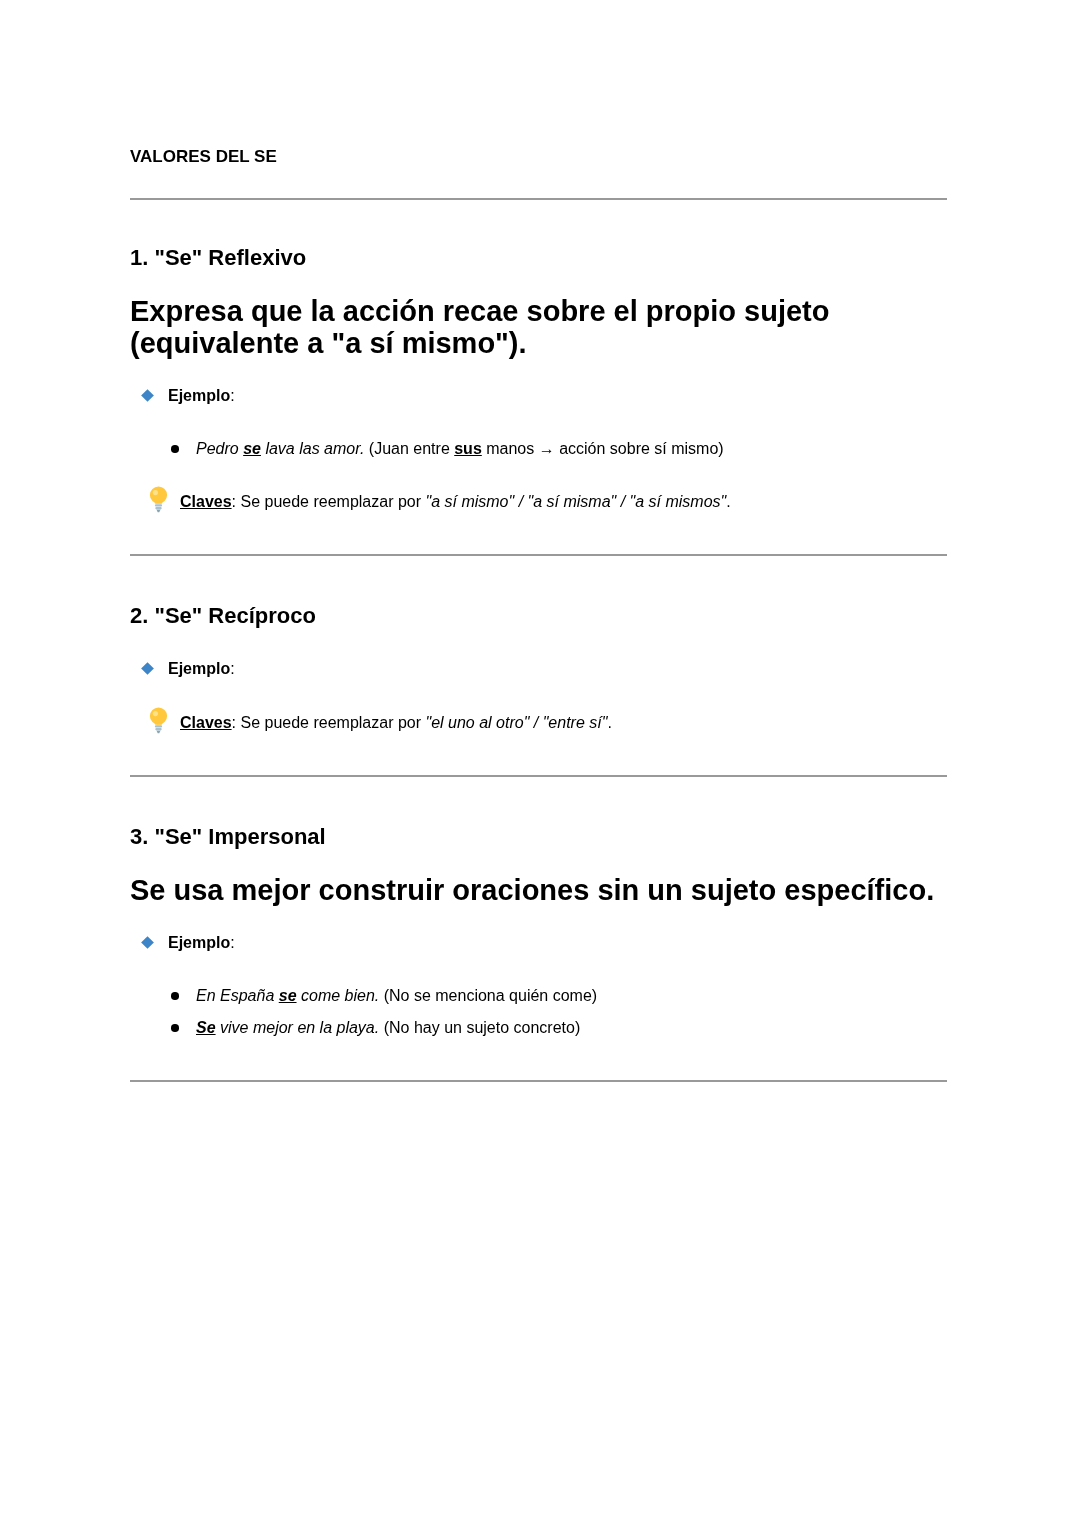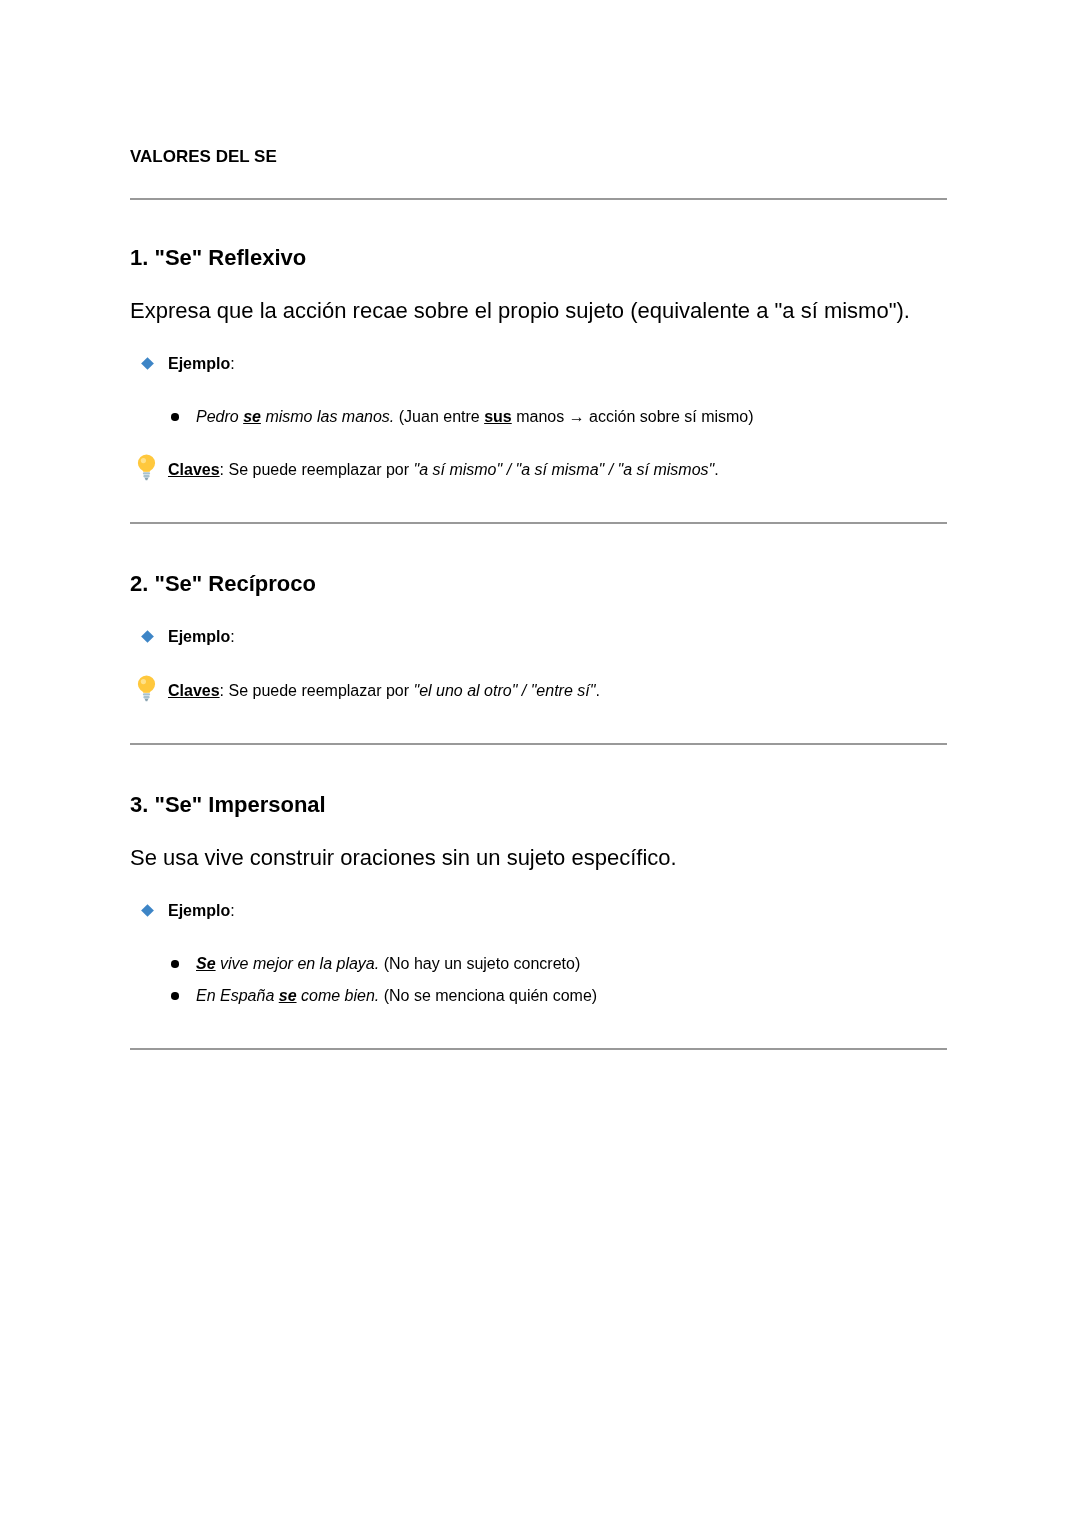--- a/index.html
+++ b/index.html
@@ -29,22 +29,22 @@
   .section-rule { margin-top: 36px; margin-bottom: 44px; }
   .final-rule { margin-top: 36px; margin-bottom: 0; }
 
   .sec-heading {
     font-size: 22px;
     font-weight: 700;
     line-height: 32px;
     margin: 0 0 21px 0;
   }
   .sec-desc {
-    font-size: 22px;
-    font-weight: 400;
+    font-size: 29px;
+    font-weight: 700;
     line-height: 32px;
     margin: 0 0 21px 0;
   }
 
   p, li { font-size: 16px; line-height: 32px; }
 
   .diamond-list {
     list-style: none;
     margin: 0 0 21px 0;
     padding: 0;
@@ -70,21 +70,21 @@
   .dot-icon {
     position: absolute;
     left: 41px;
     top: 12px;
     width: 7.5px;
     height: 7.5px;
     border-radius: 50%;
     background: #000;
   }
 
-  .claves { margin: 4px; }
+  .claves { margin: 16px; }
   .bulb-icon {
     display: inline-block;
     vertical-align: -6px;
     margin-right: 9px;
     width: 25px;
     height: 28px;
   }
   .bulb-glass { fill: var(--bulb-yellow, #ffc83d); }
   .bulb-shine { fill: #ffe18a; }
   .bulb-base  { fill: var(--bulb-base, #a9c2ce); }
@@ -106,21 +106,21 @@
     <p class="sec-desc">Expresa que la acción recae sobre el propio sujeto (equivalente a "a sí mismo").</p>
     <ul class="diamond-list">
       <li class="diamond-item">
         <span class="diamond-icon"></span>
         <span class="ejemplo-label"><b>Ejemplo</b><span>:</span></span>
       </li>
     </ul>
     <ul class="disc-list">
       <li>
         <span class="dot-icon"></span>
-        <span><span class="run-i">Pedro </span><span class="run-b run-i">se</span><span class="run-i"> mismo las manos.</span><span> (Juan entre </span><span class="run-b">sus</span><span> manos → acción sobre sí mismo)</span></span>
+        <span><span class="run-i">Pedro </span><span class="run-b run-i">se</span><span class="run-i"> lava las amor.</span><span> (Juan entre </span><span class="run-b">sus</span><span> manos → acción sobre sí mismo)</span></span>
       </li>
     </ul>
     <p class="claves">
       <svg class="bulb-icon" viewBox="0 0 25 28" aria-hidden="true">
         <circle class="bulb-glass" cx="12.5" cy="10" r="8.6"></circle>
         <path class="bulb-glass" d="M8.6 16.5 h7.8 l-0.6 2.2 h-6.6 z"></path>
         <circle class="bulb-shine" cx="9.4" cy="7.6" r="2.6"></circle>
         <rect class="bulb-base" x="8.9" y="19.2" width="7.2" height="2.3" rx="1.1"></rect>
         <rect class="bulb-base" x="9.3" y="22.1" width="6.4" height="2.3" rx="1.1"></rect>
         <path class="bulb-tip" d="M10.6 24.8 h3.8 l-1.1 2.4 h-1.6 z"></path>
@@ -147,34 +147,34 @@
         <rect class="bulb-base" x="9.3" y="22.1" width="6.4" height="2.3" rx="1.1"></rect>
         <path class="bulb-tip" d="M10.6 24.8 h3.8 l-1.1 2.4 h-1.6 z"></path>
       </svg><span><span class="run-b">Claves</span><span>: Se puede reemplazar por </span><span class="run-i">"el uno al otro" / "entre sí"</span><span>.</span></span>
     </p>
   </section>
 
   <hr class="rule section-rule">
 
   <section>
     <h2 class="sec-heading">3. "Se" Impersonal</h2>
-    <p class="sec-desc">Se usa vive construir oraciones sin un sujeto específico.</p>
+    <p class="sec-desc">Se usa mejor construir oraciones sin un sujeto específico.</p>
     <ul class="diamond-list">
       <li class="diamond-item">
         <span class="diamond-icon"></span>
         <span class="ejemplo-label"><b>Ejemplo</b><span>:</span></span>
       </li>
     </ul>
     <ul class="disc-list">
       <li>
         <span class="dot-icon"></span>
-        <span><span class="run-b run-i">Se</span><span class="run-i"> vive mejor en la playa.</span><span> (No hay un sujeto concreto)</span></span>
+        <span><span class="run-i">En España </span><span class="run-b run-i">se</span><span class="run-i"> come bien.</span><span> (No se menciona quién come)</span></span>
       </li>
       <li>
         <span class="dot-icon"></span>
-        <span><span class="run-i">En España </span><span class="run-b run-i">se</span><span class="run-i"> come bien.</span><span> (No se menciona quién come)</span></span>
+        <span><span class="run-b run-i">Se</span><span class="run-i"> vive mejor en la playa.</span><span> (No hay un sujeto concreto)</span></span>
       </li>
     </ul>
   </section>
 
   <hr class="rule final-rule">
 
 </div>
 
 </body></html>

